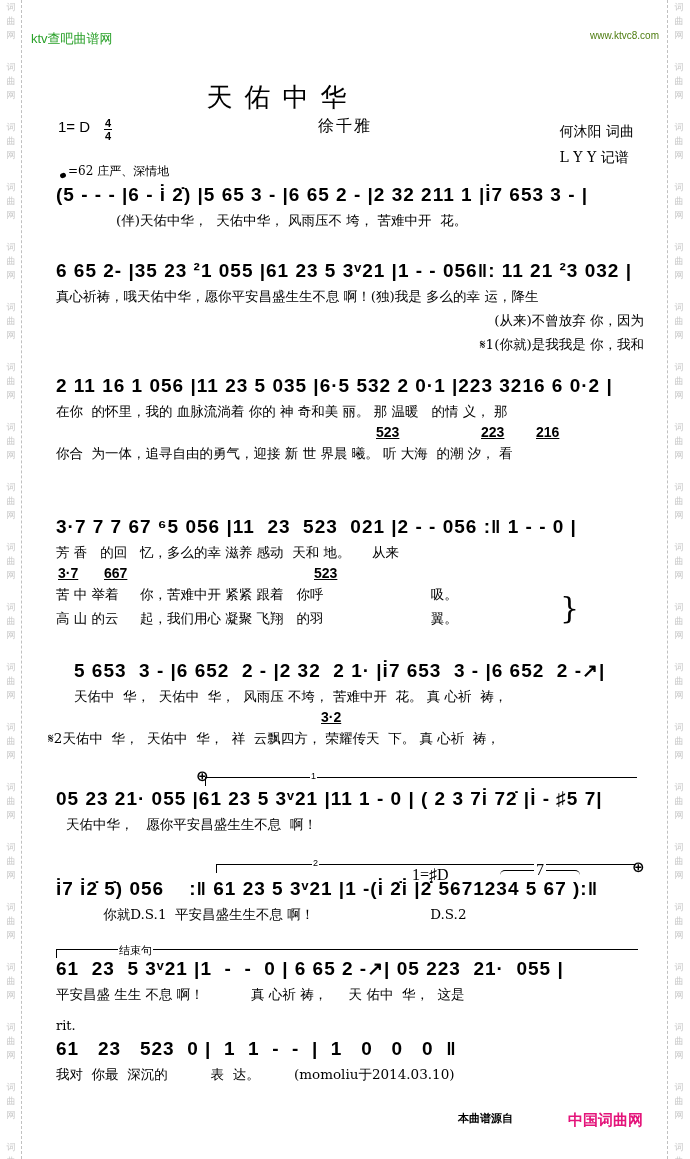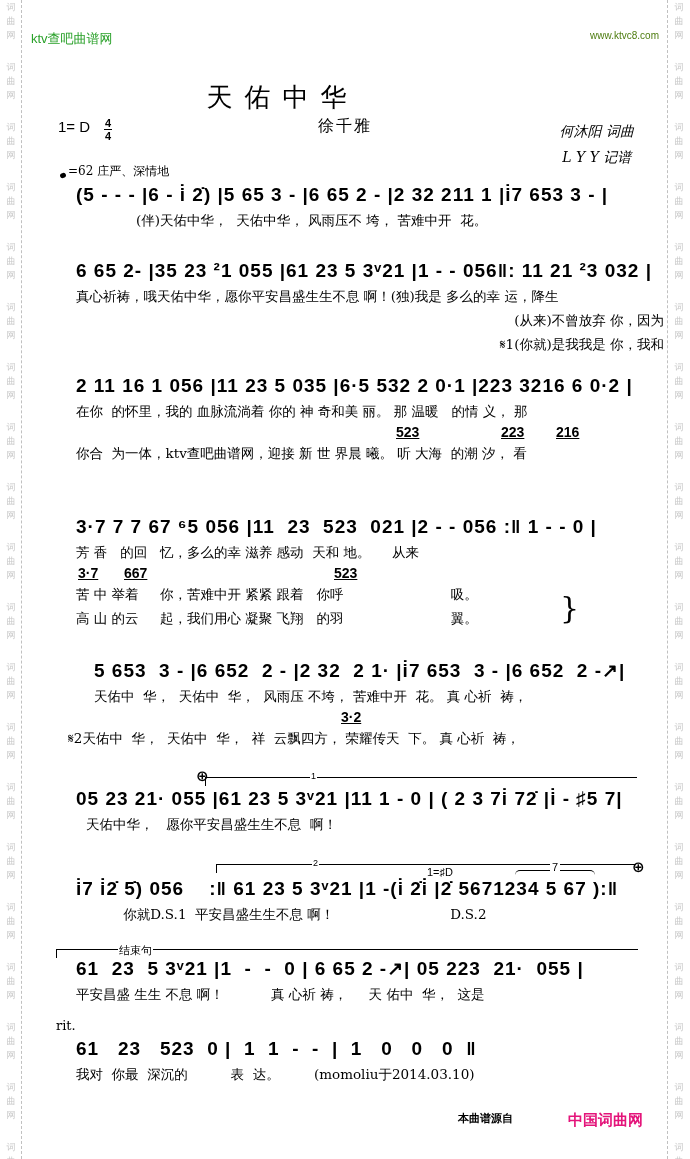--- a/index.html
+++ b/index.html
@@ -20,37 +20,37 @@
   .dash-line.right { left: 667px; }
 
   .site-left { position: absolute; left: 31px; top: 30px; font-size: 13px; color: #2aa12a; font-family: "Liberation Sans", sans-serif; }
   .site-right { position: absolute; right: 31px; top: 30px; font-size: 10px; color: #4d7c0f; font-family: "Liberation Sans", sans-serif; }
 
   .title { position: absolute; left: 0; width: 565px; top: 80px; text-align: center; font-size: 26px; letter-spacing: 12px; font-family: "DejaVu Serif", serif; }
   .singer { position: absolute; left: 0; width: 690px; top: 116px; text-align: center; font-size: 16px; letter-spacing: 2px; font-family: "DejaVu Serif", serif; }
   .key { position: absolute; left: 58px; top: 118px; font-size: 15px; font-family: "Liberation Sans", sans-serif; display: flex; gap: 14px; }
   .frac { display: inline-flex; flex-direction: column; align-items: center; font-weight: bold; font-size: 11px; line-height: 10px; }
   .frac .bar { width: 8px; border-top: 1.5px solid #000; margin: 1px 0; }
-  .credits { position: absolute; right: 56px; top: 118px; font-size: 14px; text-align: center; line-height: 26px; font-family: "DejaVu Serif", serif; font-style: italic; }
+  .credits { position: absolute; right: 56px; top: 118px; font-size: 14px; text-align: left; line-height: 26px; font-family: "DejaVu Serif", serif; }
   .tempo { position: absolute; left: 60px; top: 163px; font-size: 12px; font-family: "DejaVu Serif", serif; display: flex; align-items: center; gap: 2px; }
   .note-glyph { display: inline-block; width: 6px; height: 5px; background: #000; border-radius: 50%; transform: rotate(-20deg); margin-top: 8px; }
 
-  .row { position: absolute; left: 56px; width: 588px; margin-left: 20px; }
+  .row { position: absolute; left: 56px; width: 588px; }
   .notes {
     font-family: "Liberation Sans", sans-serif; font-weight: bold; font-size: 19px;
     white-space: pre; letter-spacing: 1px; height: 26px; line-height: 26px;
   }
   .lyric { font-family: "DejaVu Serif", serif; font-size: 13.5px; white-space: pre; line-height: 24px; height: 24px; }
   .lyric.right { text-align: right; }
   .alt-notes { font-family: "Liberation Sans", sans-serif; font-weight: bold; font-size: 14px; white-space: pre; height: 18px; line-height: 18px; text-decoration: underline; }
   .bracket-line { position: absolute; height: 0; border-top: 1px solid #000; }
   .bracket-line::before { content: ""; position: absolute; left: 0; top: 0; height: 8px; border-left: 1px solid #000; }
   .bracket-label { position: absolute; font-size: 9px; font-family: "Liberation Sans", sans-serif; background: #fff; padding: 0 1px; top: -7px; }
   .coda { position: absolute; font-size: 15px; font-weight: bold; }
-  .small-note { position: absolute; font-size: 11px; font-family: Liberation Sans, sans-serif; margin-left: 15px; }
+  .small-note { position: absolute; font-size: 16px; font-family: Liberation Serif, serif; }
   .rit { position: absolute; font-size: 13px; font-family: "DejaVu Serif", serif; }
   .footer-src { position: absolute; left: 458px; top: 1111px; font-size: 11px; font-weight: bold; font-family: "DejaVu Sans", sans-serif; }
   .footer-site { position: absolute; left: 568px; top: 1111px; font-size: 15px; font-weight: bold; color: #e4147a; font-family: "DejaVu Sans", sans-serif; }
   .brace { position: absolute; font-size: 30px; font-family: "DejaVu Serif", serif; }
 </style>
 </head>
 <body>
 
 <div class="dash-line left"></div>
 <div class="dash-line right"></div>
@@ -295,21 +295,21 @@
 </div>
 
 <div class="row" style="top:373px">
   <div class="notes">2 11 16 1 056 |11 23 5 035 |6·5 532 2 0·1 |223 3216 6 0·2 |</div>
   <div class="lyric">在你  的怀里，我的 血脉流淌着 你的 神 奇和美 丽。 那 温暖   的情 义， 那</div>
   <div style="position:relative;height:18px">
     <span class="alt-notes" style="position:absolute;left:320px">523</span>
     <span class="alt-notes" style="position:absolute;left:425px">223</span>
     <span class="alt-notes" style="position:absolute;left:480px">216</span>
   </div>
-  <div class="lyric">你合  为一体，ktv查吧曲谱网，迎接 新 世 界晨 曦。 听 大海  的潮 汐， 看</div>
+  <div class="lyric">你合  为一体，追寻自由的勇气，迎接 新 世 界晨 曦。 听 大海  的潮 汐， 看</div>
 </div>
 
 <div class="row" style="top:514px">
   <div class="notes">3·7 7 7 67 ⁶5 056 |11  23  523  021 |2 - - 056 :‖ 1 - - 0 |</div>
   <div class="lyric">芳 香   的回   忆，多么的幸 滋养 感动  天和 地。     从来</div>
   <div style="position:relative;height:18px">
     <span class="alt-notes" style="position:absolute;left:2px">3·7</span>
     <span class="alt-notes" style="position:absolute;left:48px">667</span>
     <span class="alt-notes" style="position:absolute;left:258px">523</span>
   </div>

